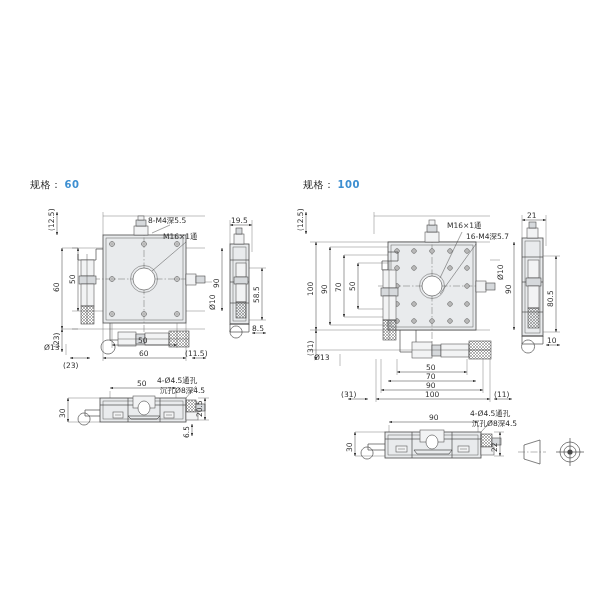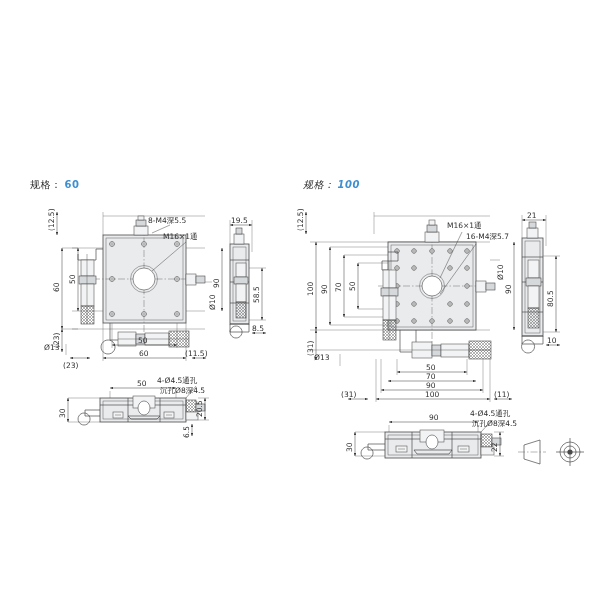--- a/index.html
+++ b/index.html
@@ -13,21 +13,21 @@
 </style>
 </head>
 <body>
 
 <div id="stage">
 
   <div class="spec-label" style="left:30px;top:158px;">
     <span>规格：</span><span class="num">60</span>
   </div>
 
-  <div class="spec-label" style="left:303px;top:158px;font-style:italic;">
+  <div class="spec-label" style="left:303px;top:158px;">
     <span>规格：</span><span class="num">100</span>
   </div>
 
   <svg class="dwg" width="600" height="600" viewBox="0 0 600 600">
     <defs>
       <marker id="ah" markerWidth="7" markerHeight="5" refX="6.5" refY="2.5" orient="auto">
         <path d="M0,0 L7,2.5 L0,5 Z" fill="#3b3b3b"></path>
       </marker>
       <marker id="ahs" markerWidth="7" markerHeight="5" refX="0.5" refY="2.5" orient="auto">
         <path d="M7,0 L0,2.5 L7,5 Z" fill="#3b3b3b"></path>

